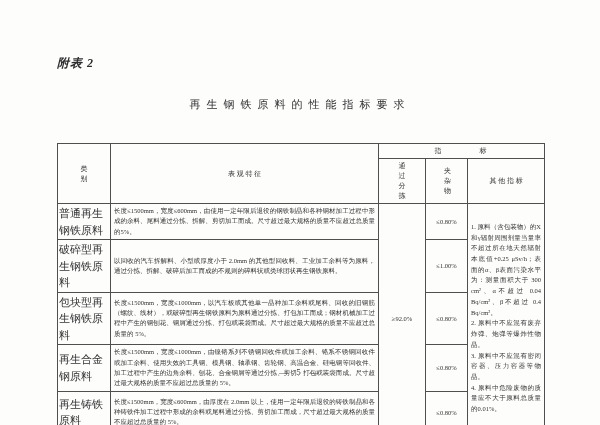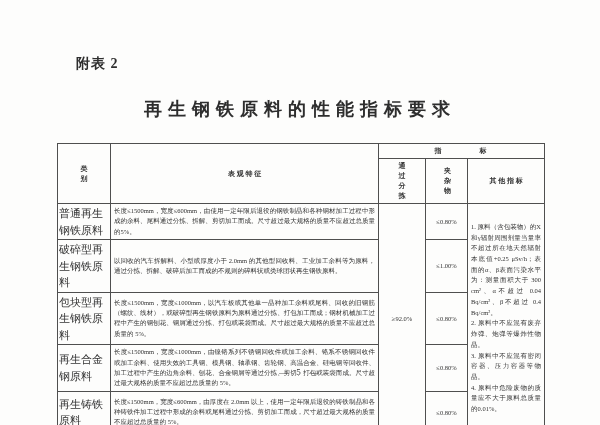--- a/index.html
+++ b/index.html
@@ -6,34 +6,34 @@
   html,body { width:600px; height:425px; }
   body {
     font-family:"Liberation Serif","DejaVu Serif",serif;
     background:#f5f5f3;
   }
   .page {
     position:relative; width:600px; height:425px;
     background:#fdfdfc; color:#2e2e2e; overflow:hidden;
   }
   .appendix-label {
-    position:absolute; left:76px; top:55px;
-    font-size:14px; font-weight:bold; letter-spacing:1px;
+    position:absolute; left:57px; top:55px;
+    font-size:12px; font-weight:bold; letter-spacing:1px;font-style:italic;
   }
   .doc-title {
     position:absolute; top:97px; left:0; width:100%;
-    text-align:center; font-size:18px; font-weight:bold; letter-spacing:6px;
+    text-align:center; font-size:11px; font-weight:normal; letter-spacing:6px;
   }
   .table-wrap { position:absolute; left:57px; top:143px; width:487px; }
   table { width:100%; border-collapse:collapse; table-layout:fixed; }
   td, th {
     border:1px solid #4f4f4f; vertical-align:middle;
     font-weight:normal; color:#333;
   }
-  th { font-size:7px; font-weight:bold; text-align:center; padding:2px 18px; }
+  th { font-size:7px; font-weight:normal; text-align:center; padding:2px 18px; }
   th.group { letter-spacing:2px; }
   td.cat  { font-size:11px; text-align:left; padding:1px; line-height:1.5; }
   td.app  { font-size:6.5px; text-align:left; padding:2px 3px; line-height:1.6; text-align:justify; }
   td.val  { font-size:6.5px; text-align:center; padding:1px; }
   td.other{
     font-size:6.5px; text-align:left; padding:2px 3px; line-height:1.65;
     white-space:pre-line; text-align:justify;
   }
   tr.h1 { height:15px; } tr.h2 { height:16px; }
   tr.r1 { height:34px; } tr.r2 { height:28px;margin-left:16px; } tr.r3 { height:38px; }

